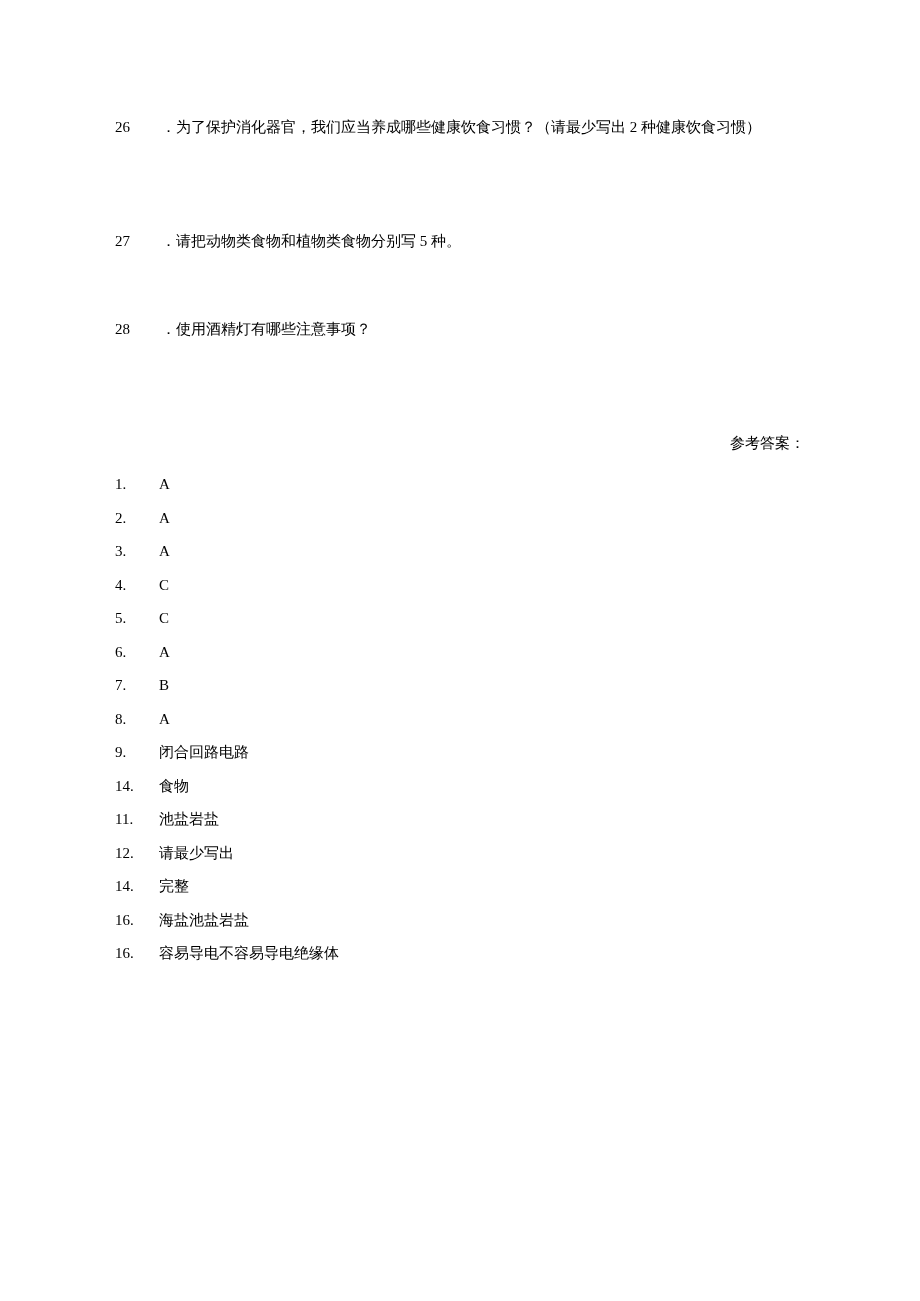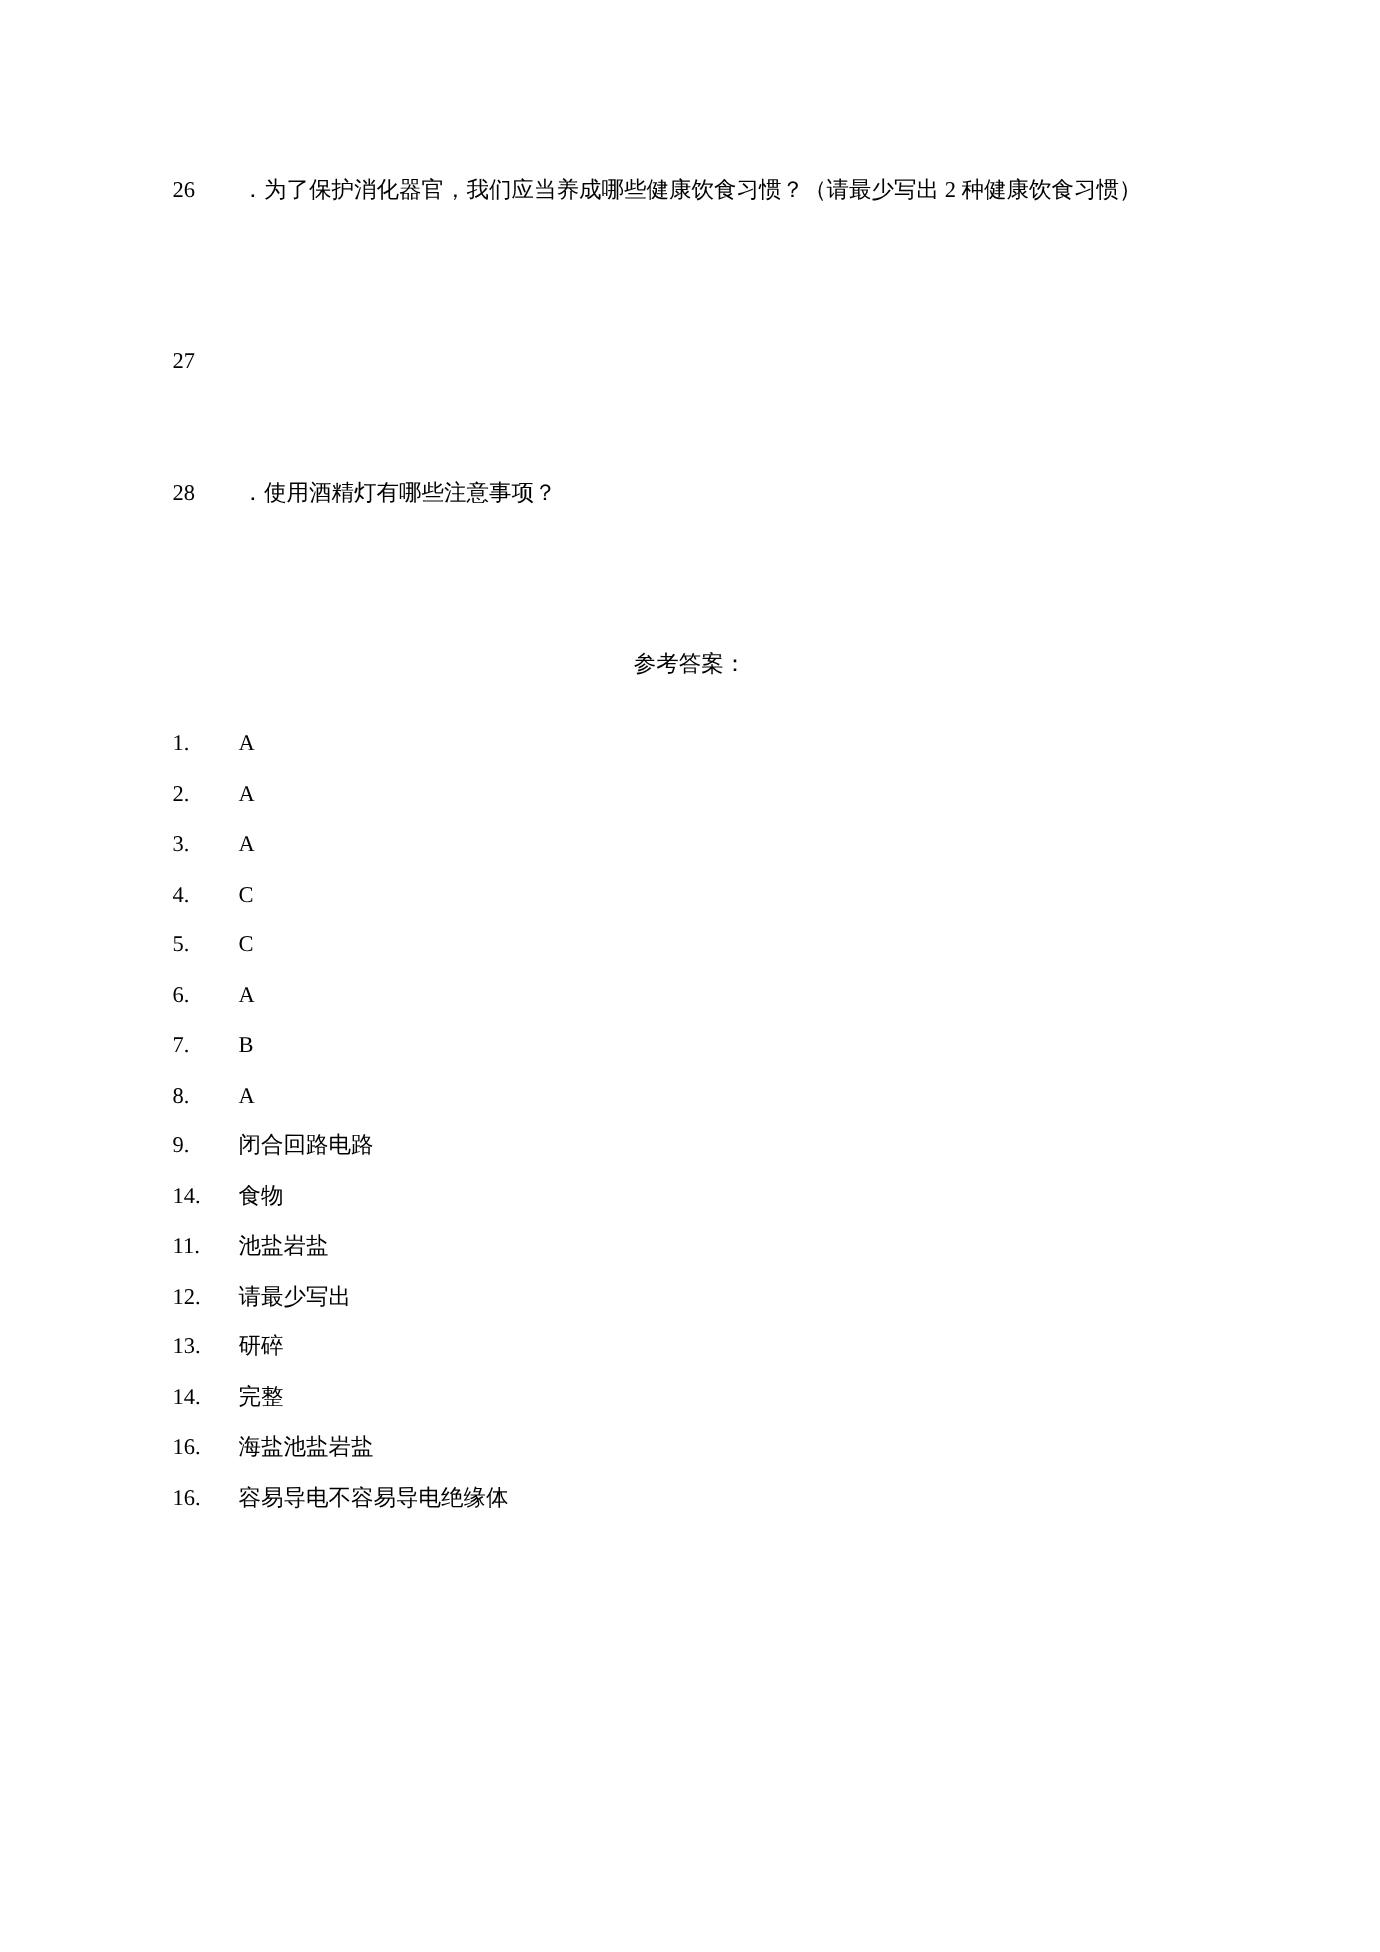--- a/index.html
+++ b/index.html
@@ -29,22 +29,22 @@
       text-align: left;
     }
     .question-text {
       margin-left: 16px;
       flex: 1;
     }
     .question-text-narrow {
       margin-left: 16px;
     }
     .answer-title {
-      text-align: center;
-      margin-bottom: 30px;
+      text-align: right;
+      margin-bottom: 18px;
       margin-top: 0;
     }
     .answer-list {
       list-style: none;
     }
     .answer-item {
       display: flex;
       margin-bottom: 11px;
       line-height: 1.5;
     }
@@ -58,20 +58,21 @@
 </head>
 <body>
 
 <div class="question">
   <span class="question-num">26</span>
   <span class="question-text">．为了保护消化器官，我们应当养成哪些健康饮食习惯？（请最少写出 2 种健康饮食习惯）</span>
 </div>
 
 <div class="question" style="margin-bottom: 64px;">
   <span class="question-num">27</span>
+  <span class="question-text-narrow">．请把动物类食物和植物类食物分别写 5 种。</span>
 </div>
 
 <div class="question">
   <span class="question-num">28</span>
   <span class="question-text-narrow">．使用酒精灯有哪些注意事项？</span>
 </div>
 
 <div class="answer-title">参考答案：</div>
 
 <ul class="answer-list">
@@ -117,24 +118,20 @@
   </li>
   <li class="answer-item">
     <span class="answer-num">11.</span>
     <span class="answer-value">池盐岩盐</span>
   </li>
   <li class="answer-item">
     <span class="answer-num">12.</span>
     <span class="answer-value">请最少写出</span>
   </li>
   <li class="answer-item">
-    <span class="answer-num">13.</span>
-    <span class="answer-value">研碎</span>
-  </li>
-  <li class="answer-item">
     <span class="answer-num">14.</span>
     <span class="answer-value">完整</span>
   </li>
   <li class="answer-item">
     <span class="answer-num">16.</span>
     <span class="answer-value">海盐池盐岩盐</span>
   </li>
   <li class="answer-item">
     <span class="answer-num">16.</span>
     <span class="answer-value">容易导电不容易导电绝缘体</span>

